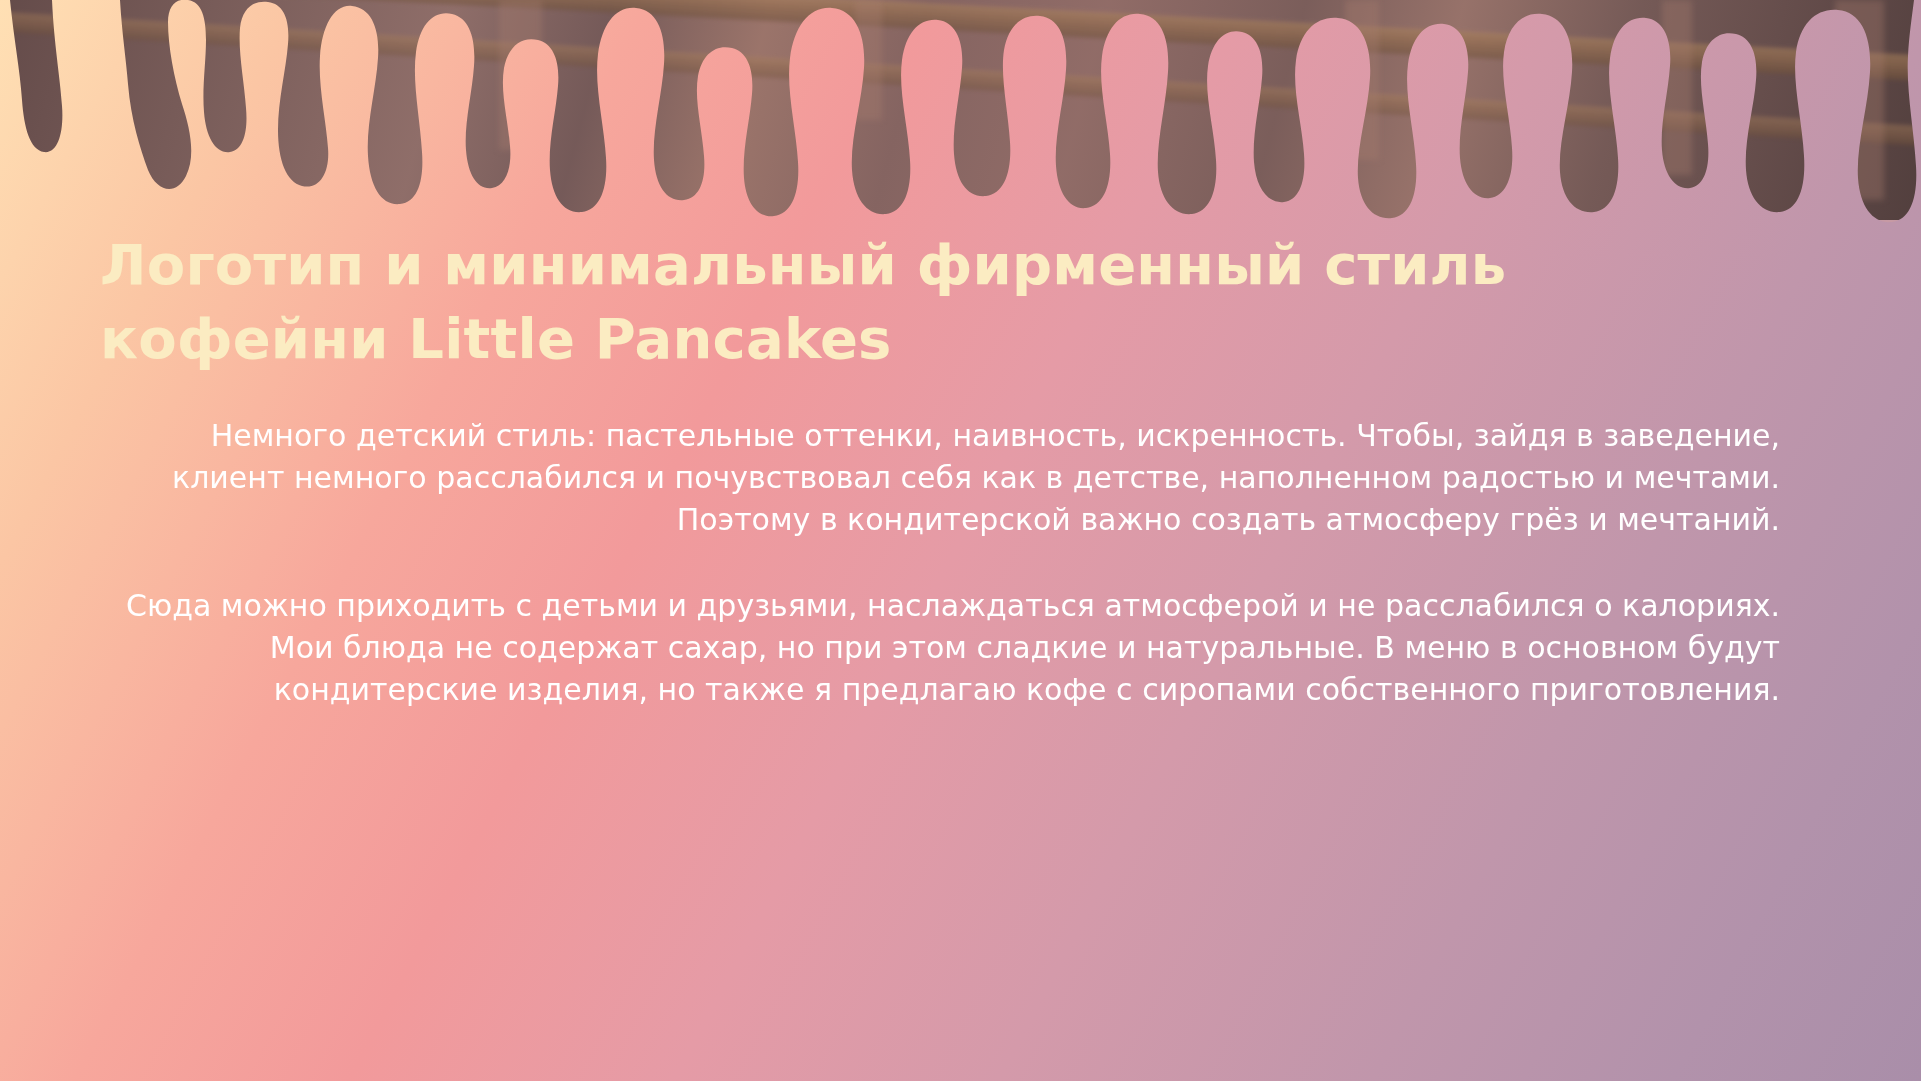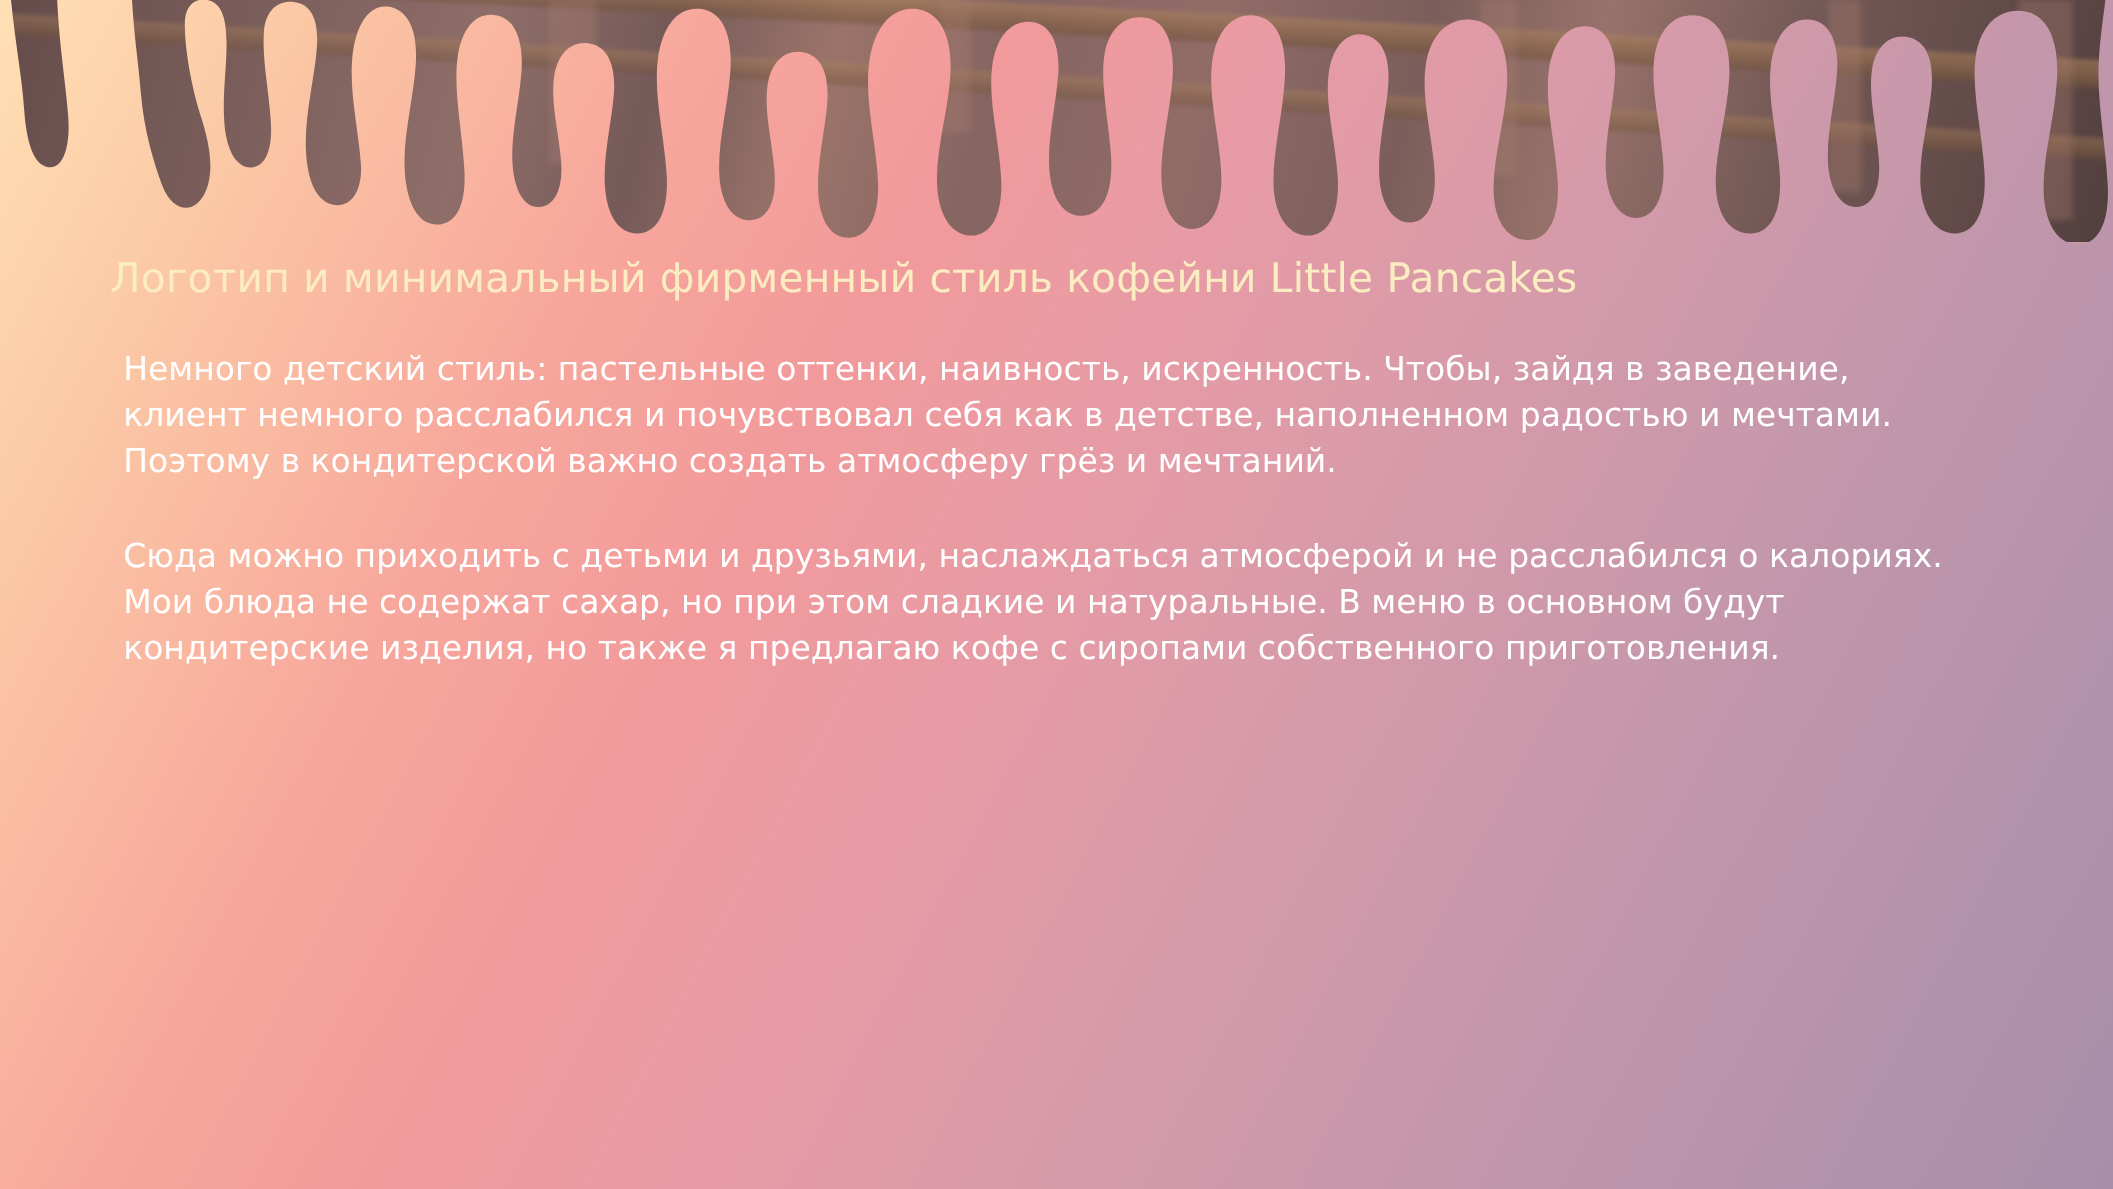--- a/index.html
+++ b/index.html
@@ -102,38 +102,38 @@
   .content {
     position: absolute;
     left: 100px;
     top: 228px;
     width: 1690px;
     z-index: 5;
   }
   .slide-title {
     margin: 0;
     font-family: "DejaVu Sans", "Liberation Sans", sans-serif;
-    font-weight: 400;
-    font-size: 37px;
+    font-weight: 700;
+    font-size: 56px;
     line-height: 1.33;
     letter-spacing: 0.2px;
     color: #fbecc2;
     max-width: 1520px;
   }
   .body-copy {
     margin: 0;
     padding-top: 38px;
     font-family: "DejaVu Sans", "Liberation Sans", sans-serif;
     font-weight: 400;
     font-size: 30px;
     line-height: 1.40;
     color: #ffffff;
     max-width: 1680px;
   }
-  .body-copy p { margin: 0 0 0 12px; }
+  .body-copy p { margin: 0 0 0 0; text-align: right; }
   .body-copy p + p { margin-top: 44px; }
 </style>
 </head>
 <body>
 
 <div id="slide">
 
   <div class="photo-backdrop">
     <div class="beam b1"></div>
     <div class="beam b2"></div>

